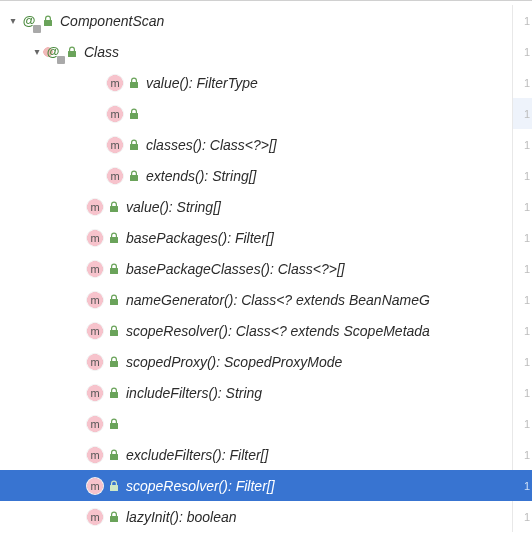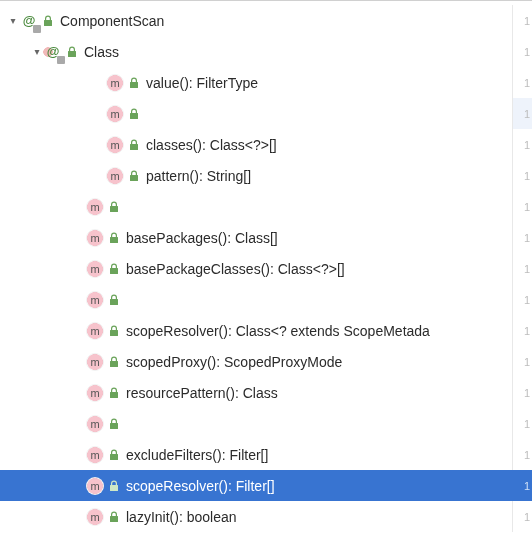--- a/index.html
+++ b/index.html
@@ -74,21 +74,21 @@
   .m-icon::after{
     content:""; position:absolute; inset:0;
     border:1px solid rgba(0,0,0,0.06); border-radius:50%;
   }
   .row.selected .m-icon { color:#555; }
   .lock-icon {
     width: 12px; height: 14px;
     display:flex;align-items:center;justify-content:center;
   }
   .lock-icon svg { display:block; }
-  .label { flex: 0 0 auto; }
+  .label { flex: 0 0 auto; font-style: italic; }
   .ind0 { padding-left: 6px; }
   .ind1 { padding-left: 30px; }
   .ind2 { padding-left: 72px; }
   .ind3 { padding-left: 92px; }
   .gutter {
     position:absolute;
     right:0; top:0; bottom:0;
     width:20px;
     border-left:1px solid #e8e8e8;
     background:#fff;
@@ -181,48 +181,49 @@
       <div class="row ind3">
         <span class="arrow"></span>
         <span class="icons">
           <span class="m-icon">m</span>
           <span class="lock-icon">
             <svg width="10" height="12" viewBox="0 0 10 12">
               <path d="M2 5V3.5a3 3 0 016 0V5h.5a.5.5 0 01.5.5v5a.5.5 0 01-.5.5h-7A.5.5 0 011 10.5v-5A.5.5 0 011.5 5H2zm1.2 0h3.6V3.5a1.8 1.8 0 10-3.6 0V5z" fill="#6aa35a"></path>
             </svg>
           </span>
         </span>
-        <span class="label">pattern(): String[]</span>
+        <span class="label">extends(): String[]</span>
         <span class="gutter">1</span>
       </div>
     </div>
   <div id="root-methods">
       <div class="row ind2">
         <span class="arrow"></span>
         <span class="icons">
           <span class="m-icon">m</span>
           <span class="lock-icon">
             <svg width="10" height="12" viewBox="0 0 10 12">
               <path d="M2 5V3.5a3 3 0 016 0V5h.5a.5.5 0 01.5.5v5a.5.5 0 01-.5.5h-7A.5.5 0 011 10.5v-5A.5.5 0 011.5 5H2zm1.2 0h3.6V3.5a1.8 1.8 0 10-3.6 0V5z" fill="#6aa35a"></path>
             </svg>
           </span>
         </span>
-        <span class="gutter">1</span>
-      </div>
-      <div class="row ind2">
-        <span class="arrow"></span>
-        <span class="icons">
-          <span class="m-icon">m</span>
-          <span class="lock-icon">
-            <svg width="10" height="12" viewBox="0 0 10 12">
-              <path d="M2 5V3.5a3 3 0 016 0V5h.5a.5.5 0 01.5.5v5a.5.5 0 01-.5.5h-7A.5.5 0 011 10.5v-5A.5.5 0 011.5 5H2zm1.2 0h3.6V3.5a1.8 1.8 0 10-3.6 0V5z" fill="#6aa35a"></path>
-            </svg>
-          </span>
-        </span>
-        <span class="label">basePackages(): Class[]</span>
+        <span class="label">value(): String[]</span>
+        <span class="gutter">1</span>
+      </div>
+      <div class="row ind2">
+        <span class="arrow"></span>
+        <span class="icons">
+          <span class="m-icon">m</span>
+          <span class="lock-icon">
+            <svg width="10" height="12" viewBox="0 0 10 12">
+              <path d="M2 5V3.5a3 3 0 016 0V5h.5a.5.5 0 01.5.5v5a.5.5 0 01-.5.5h-7A.5.5 0 011 10.5v-5A.5.5 0 011.5 5H2zm1.2 0h3.6V3.5a1.8 1.8 0 10-3.6 0V5z" fill="#6aa35a"></path>
+            </svg>
+          </span>
+        </span>
+        <span class="label">basePackages(): Filter[]</span>
         <span class="gutter">1</span>
       </div>
       <div class="row ind2">
         <span class="arrow"></span>
         <span class="icons">
           <span class="m-icon">m</span>
           <span class="lock-icon">
             <svg width="10" height="12" viewBox="0 0 10 12">
               <path d="M2 5V3.5a3 3 0 016 0V5h.5a.5.5 0 01.5.5v5a.5.5 0 01-.5.5h-7A.5.5 0 011 10.5v-5A.5.5 0 011.5 5H2zm1.2 0h3.6V3.5a1.8 1.8 0 10-3.6 0V5z" fill="#6aa35a"></path>
             </svg>
@@ -234,20 +235,21 @@
       <div class="row ind2">
         <span class="arrow"></span>
         <span class="icons">
           <span class="m-icon">m</span>
           <span class="lock-icon">
             <svg width="10" height="12" viewBox="0 0 10 12">
               <path d="M2 5V3.5a3 3 0 016 0V5h.5a.5.5 0 01.5.5v5a.5.5 0 01-.5.5h-7A.5.5 0 011 10.5v-5A.5.5 0 011.5 5H2zm1.2 0h3.6V3.5a1.8 1.8 0 10-3.6 0V5z" fill="#6aa35a"></path>
             </svg>
           </span>
         </span>
+        <span class="label">nameGenerator(): Class&lt;? extends BeanNameG</span>
         <span class="gutter">1</span>
       </div>
       <div class="row ind2">
         <span class="arrow"></span>
         <span class="icons">
           <span class="m-icon">m</span>
           <span class="lock-icon">
             <svg width="10" height="12" viewBox="0 0 10 12">
               <path d="M2 5V3.5a3 3 0 016 0V5h.5a.5.5 0 01.5.5v5a.5.5 0 01-.5.5h-7A.5.5 0 011 10.5v-5A.5.5 0 011.5 5H2zm1.2 0h3.6V3.5a1.8 1.8 0 10-3.6 0V5z" fill="#6aa35a"></path>
             </svg>
@@ -272,21 +274,21 @@
       <div class="row ind2">
         <span class="arrow"></span>
         <span class="icons">
           <span class="m-icon">m</span>
           <span class="lock-icon">
             <svg width="10" height="12" viewBox="0 0 10 12">
               <path d="M2 5V3.5a3 3 0 016 0V5h.5a.5.5 0 01.5.5v5a.5.5 0 01-.5.5h-7A.5.5 0 011 10.5v-5A.5.5 0 011.5 5H2zm1.2 0h3.6V3.5a1.8 1.8 0 10-3.6 0V5z" fill="#6aa35a"></path>
             </svg>
           </span>
         </span>
-        <span class="label">resourcePattern(): Class</span>
+        <span class="label">includeFilters(): String</span>
         <span class="gutter">1</span>
       </div>
       <div class="row ind2">
         <span class="arrow"></span>
         <span class="icons">
           <span class="m-icon">m</span>
           <span class="lock-icon">
             <svg width="10" height="12" viewBox="0 0 10 12">
               <path d="M2 5V3.5a3 3 0 016 0V5h.5a.5.5 0 01.5.5v5a.5.5 0 01-.5.5h-7A.5.5 0 011 10.5v-5A.5.5 0 011.5 5H2zm1.2 0h3.6V3.5a1.8 1.8 0 10-3.6 0V5z" fill="#6aa35a"></path>
             </svg>

